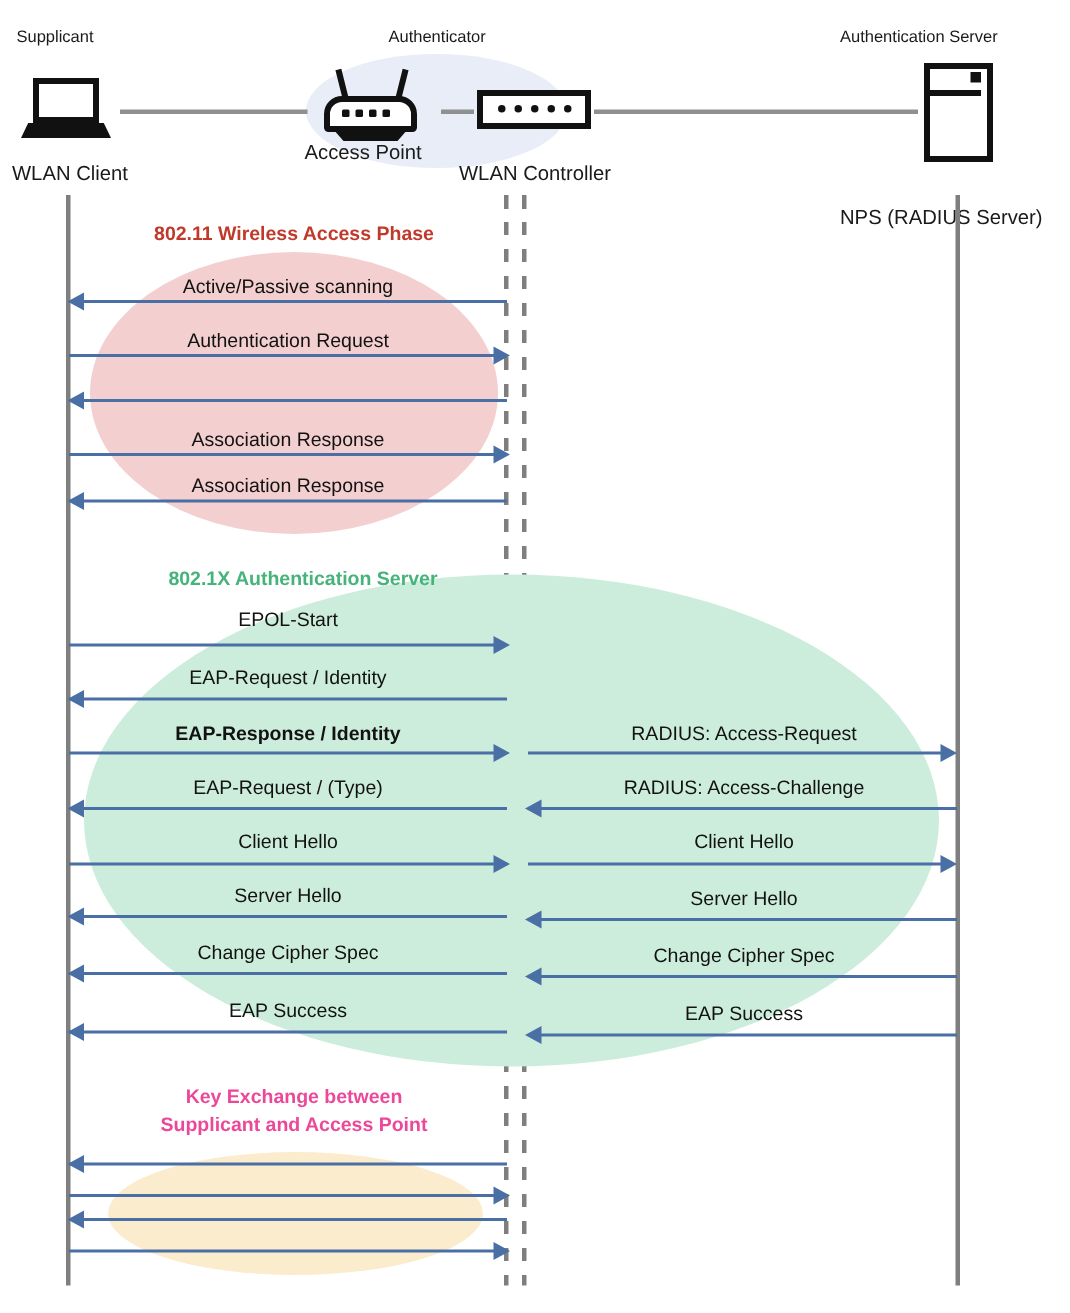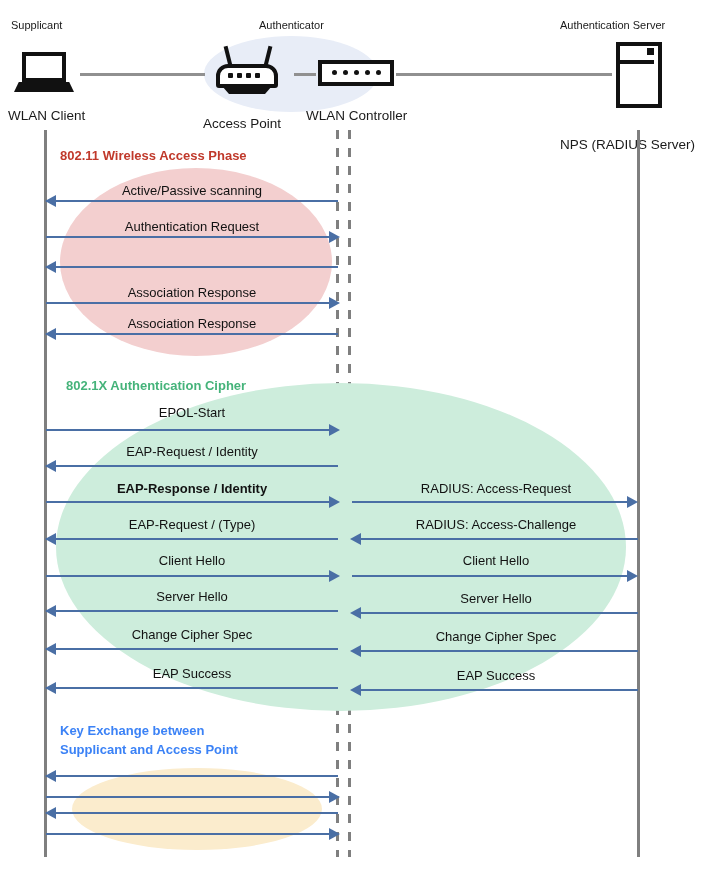--- a/index.html
+++ b/index.html
@@ -40,21 +40,21 @@
 
   
   .lifeline{position:absolute;width:3px;background:#7f7f7f;}
   .lifeline-dash{position:absolute;width:3px;
       background:repeating-linear-gradient(to bottom,#7f7f7f 0 9px,transparent 9px 18px);}
 
   
   .blob{position:absolute;border-radius:50%;}
 
   
-  .phase-title{position:absolute;font-size:13px;font-weight:600;line-height:19px;white-space:pre-line;}
+  .phase-title{position:absolute;font-size:13px;font-weight:600;text-align:center;line-height:19px;white-space:pre-line;}
 
   
   .msg-line{position:absolute;height:2px;background:#4a6fa5;}
   .arrow-head{position:absolute;width:0;height:0;}
   .arrow-r{border-top:6px solid transparent;border-bottom:6px solid transparent;border-left:11px solid #4a6fa5;}
   .arrow-l{border-top:6px solid transparent;border-bottom:6px solid transparent;border-right:11px solid #4a6fa5;}
   .msg-label{position:absolute;font-size:13px;color:#121212;text-align:center;white-space:nowrap;}
 </style>
 </head>
 <body>
@@ -100,36 +100,36 @@
       </div>
   </div>
 
   <div class="icon-box" style="left:616px;top:42px;width:46px;height:66px;">
     <div class="sv-body"></div>
     <div class="sv-led"></div>
     <div class="sv-div"></div>
   </div>
 
   <div class="hdr-sub" style="left:8px;top:108px;">WLAN Client</div>
-  <div class="hdr-sub" style="left:203px;top:116px;">Access Point</div>
+  <div class="hdr-sub" style="left:203px;top:94px;">Access Point</div>
   <div class="hdr-sub" style="left:306px;top:108px;">WLAN Controller</div>
   <div class="hdr-sub" style="left:560px;top:108px;margin-top:29px;">NPS (RADIUS Server)</div>
 
   <div class="lifeline" style="left:44px;top:130px;height:727px;"></div>
   <div class="lifeline-dash" style="left:336px;top:130px;height:727px;"></div>
   <div class="lifeline-dash" style="left:348px;top:130px;height:727px;"></div>
   <div class="lifeline" style="left:637px;top:130px;height:727px;"></div>
 
   <div class="blob" style="left:60px;top:168px;width:272px;height:188px;background:#f3cfcf;"></div>
   <div class="blob" style="left:56px;top:383px;width:570px;height:328px;background:#cdeddc;"></div>
   <div class="blob" style="left:72px;top:768px;width:250px;height:82px;background:#fbeccd;"></div>
 
   <div class="phase-title" style="left:60px;top:146px;width:272px;color:#c0392b;">802.11 Wireless Access Phase</div>
-  <div class="phase-title" style="left:66px;top:376px;width:272px;color:#45b37a;">802.1X Authentication Cipher</div>
-  <div class="phase-title" style="left:60px;top:721px;width:272px;color:#3b82f6;">Key Exchange between
+  <div class="phase-title" style="left:66px;top:376px;width:272px;color:#45b37a;">802.1X Authentication Server</div>
+  <div class="phase-title" style="left:60px;top:721px;width:272px;color:#ec4899;">Key Exchange between
 Supplicant and Access Point</div>
 
   <div class="msg-label" style="left:46px;top:183px;width:292px;">Active/Passive scanning</div>
   <div class="msg-line" style="left:46px;top:200px;width:292px;"></div>
   <div class="arrow-head arrow-l" style="left:45px;top:195px;"></div>
 
   <div class="msg-label" style="left:46px;top:219px;width:292px;">Authentication Request</div>
   <div class="msg-line" style="left:46px;top:236px;width:288px;"></div>
   <div class="arrow-head arrow-r" style="left:329px;top:231px;"></div>
 

